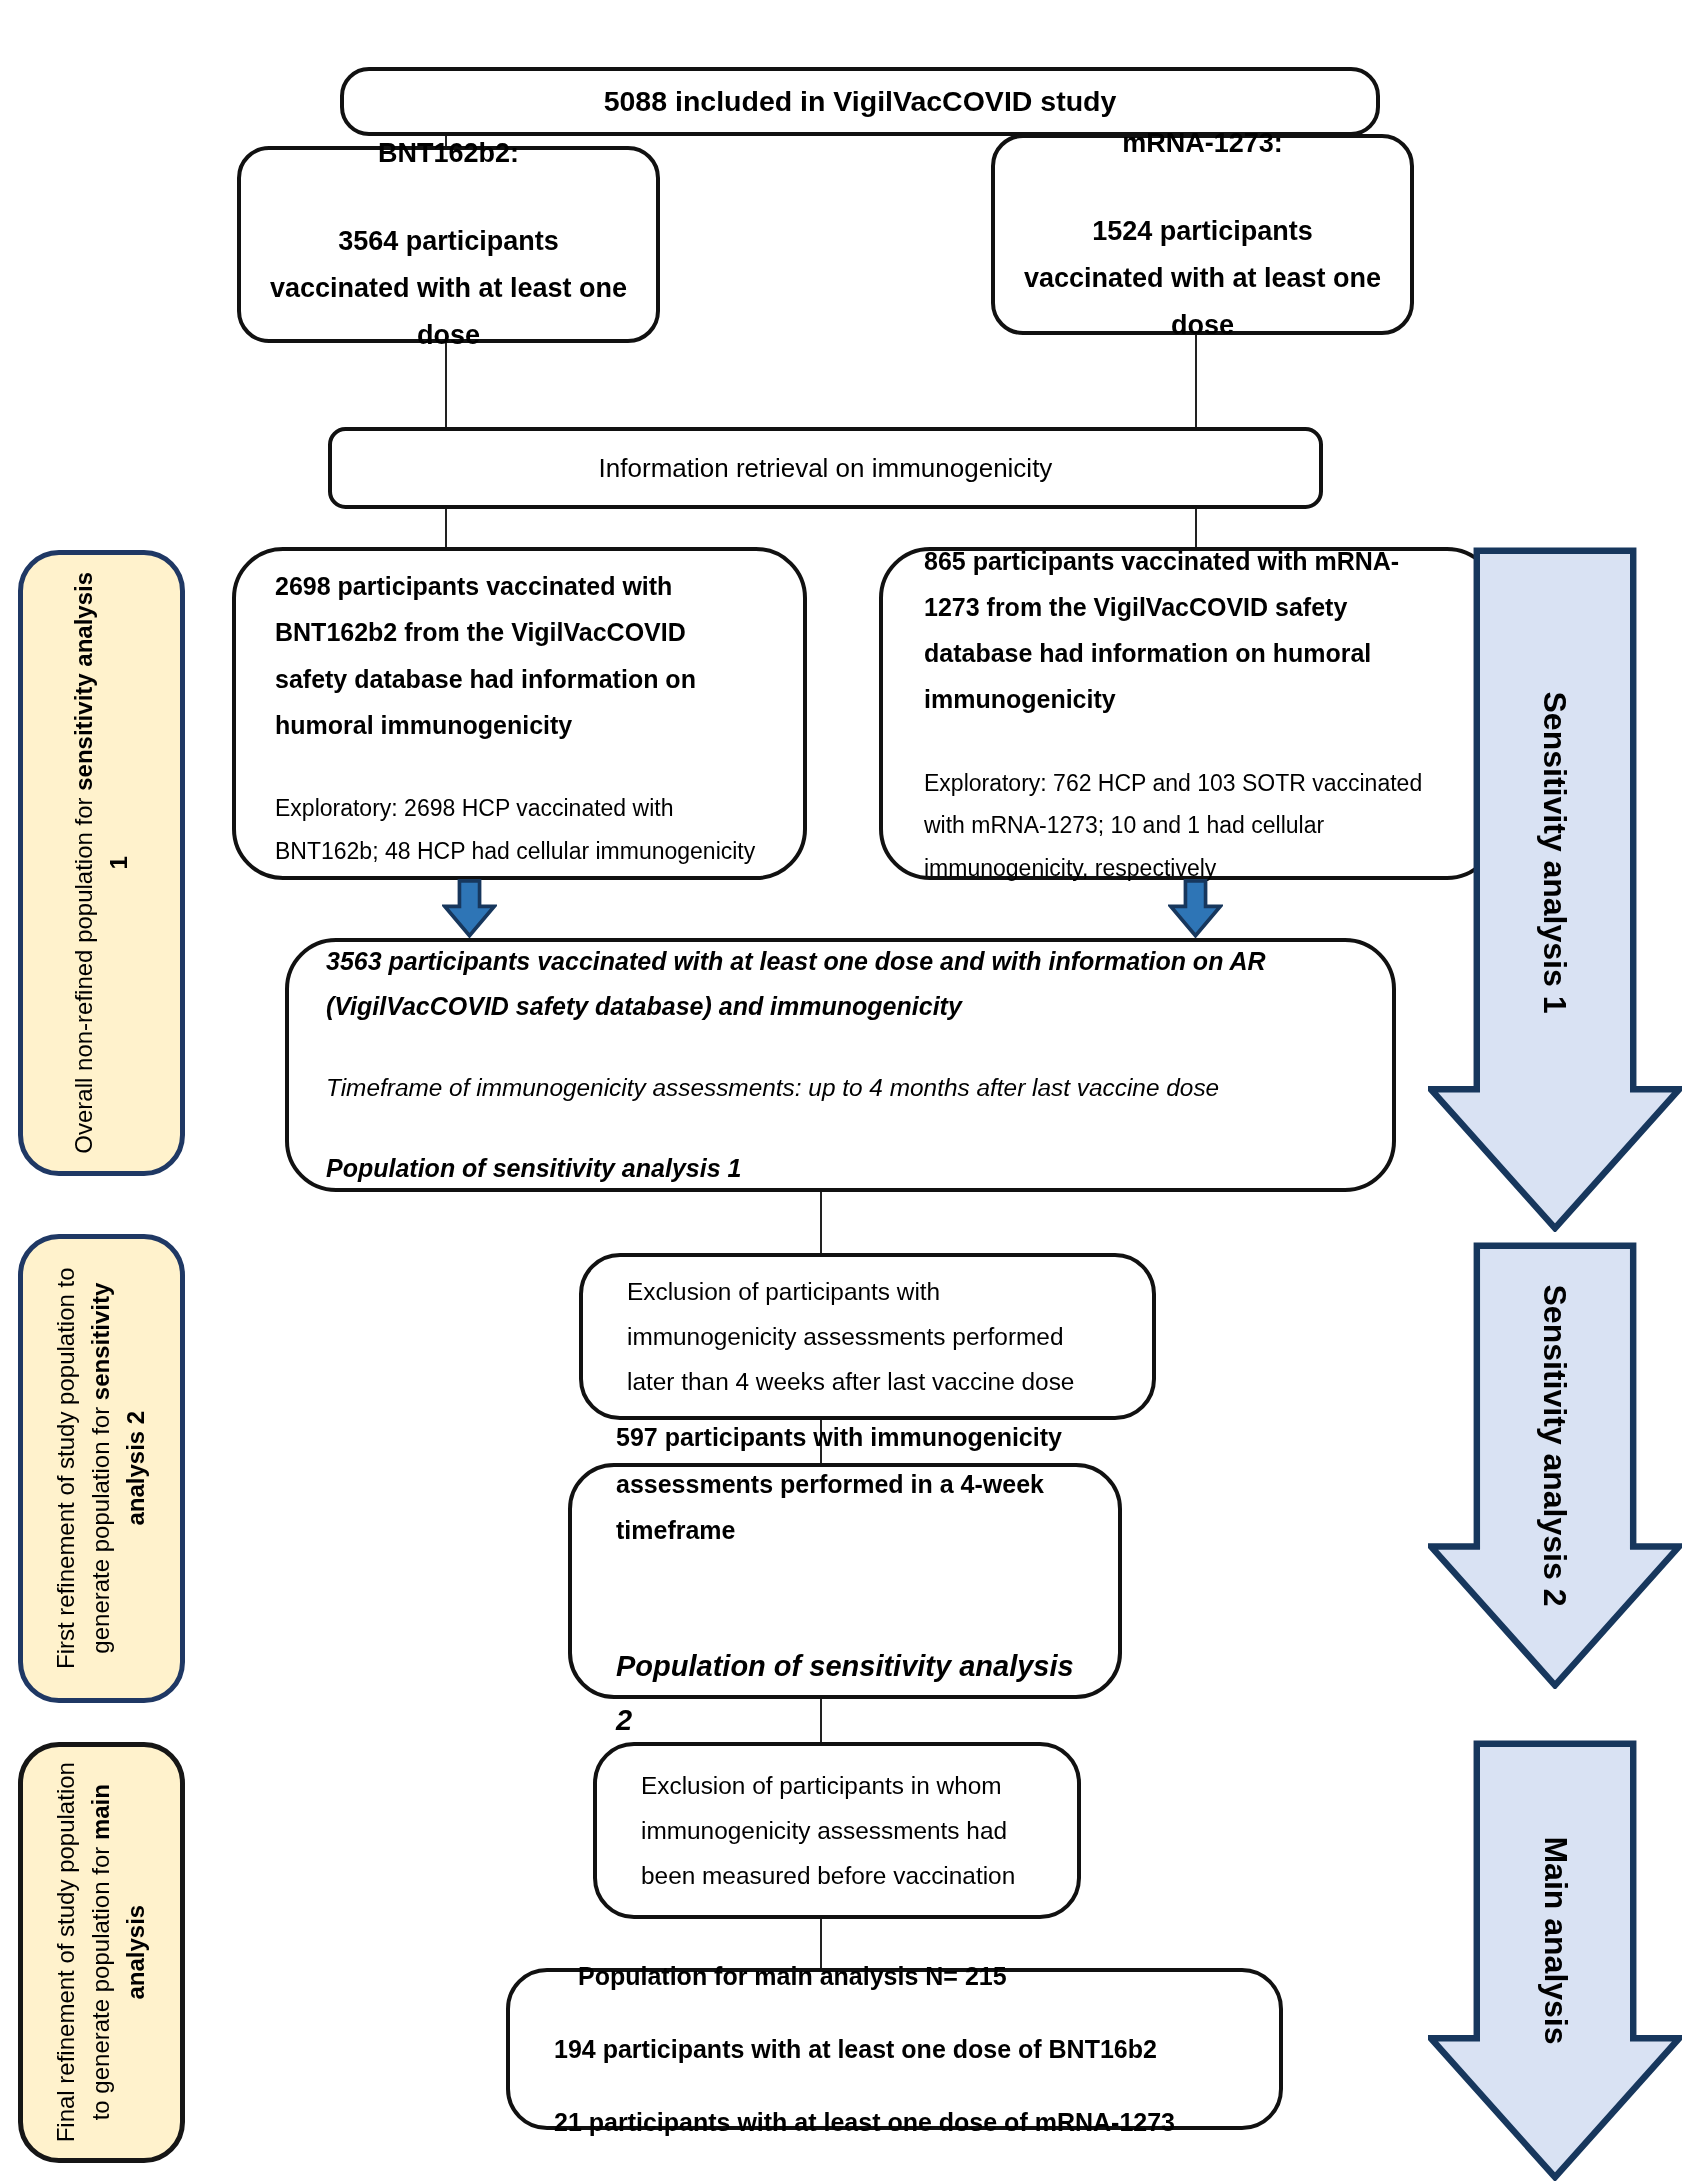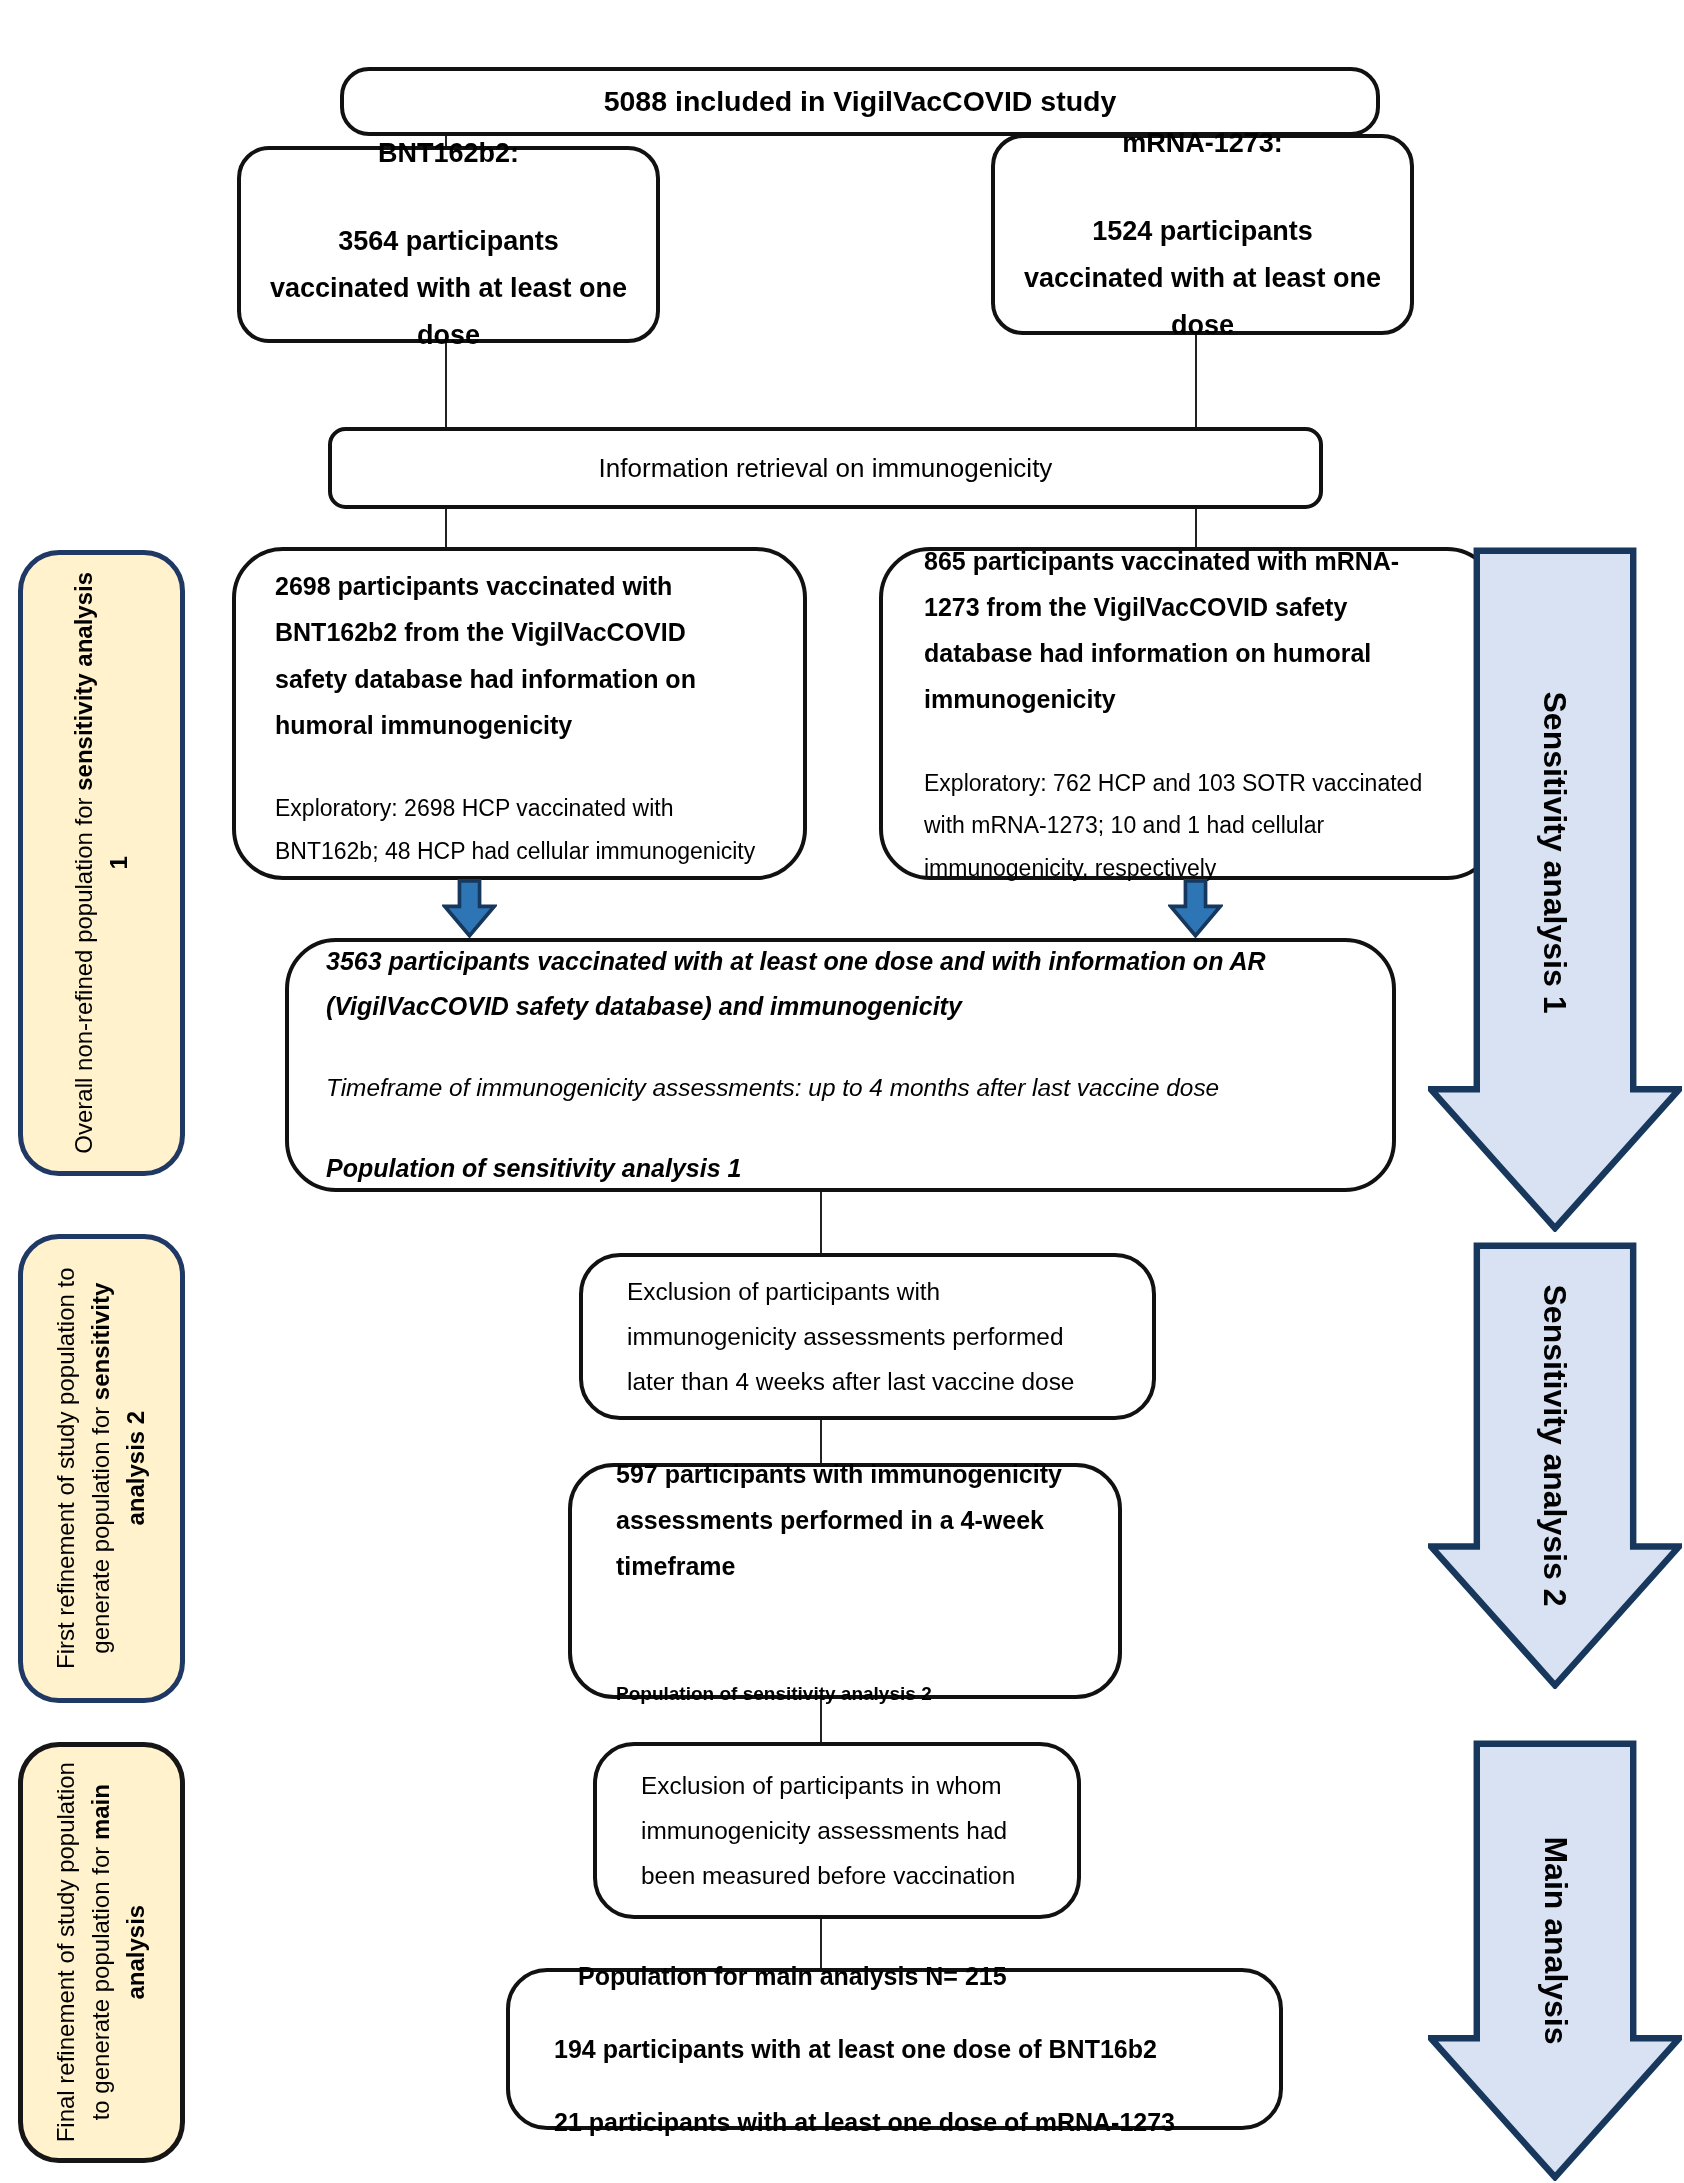--- a/index.html
+++ b/index.html
@@ -107,21 +107,21 @@
     <p style="font-size:24.4px; margin-bottom:37px;">Timeframe of immunogenicity assessments: up to 4 months after last vaccine dose</p>
     <p class="b" style="font-size:25px;">Population of sensitivity analysis 1</p>
   </div>
 
   <div class="box left-text" style="left:579px; top:1253px; width:577px; height:167px; border-radius:41px; padding:35px 44px; line-height:1.85; justify-content:center;">
     <p style="font-size:24.4px;">Exclusion of participants with immunogenicity assessments performed later than 4 weeks after last vaccine dose</p>
   </div>
 
   <div class="box left-text" style="left:568px; top:1463px; width:554px; height:236px; border-radius:46px; padding:23px 44px; line-height:1.85; justify-content:center;gap:36px;">
     <p class="b" style="font-size:25px; margin-bottom:51px;">597 participants with immunogenicity assessments performed in a 4-week timeframe</p>
-    <p class="b" style="font-size:19px;">Population of sensitivity analysis 2</p>
+    <p class="b" style="font-size:29px;font-style:italic;">Population of sensitivity analysis 2</p>
   </div>
 
   <div class="box left-text" style="left:593px; top:1742px; width:488px; height:177px; border-radius:41px; padding:18.4px 44px; line-height:1.85; justify-content:center;">
     <p style="font-size:24.4px;">Exclusion of participants in whom immunogenicity assessments had been measured before vaccination</p>
   </div>
 
   <div class="box left-text" style="left:506px; top:1968px; width:777px; height:162px; border-radius:41px; padding:21px 44px; justify-content:center;">
     <p class="b" style="font-size:25px; margin-bottom:44px;margin-left:24px;">Population for main analysis N= 215</p>
     <p class="b" style="font-size:25px; margin-bottom:44px;">194 participants with at least one dose of BNT16b2</p>
     <p class="b" style="font-size:25px;">21 participants with at least one dose of mRNA-1273</p>

